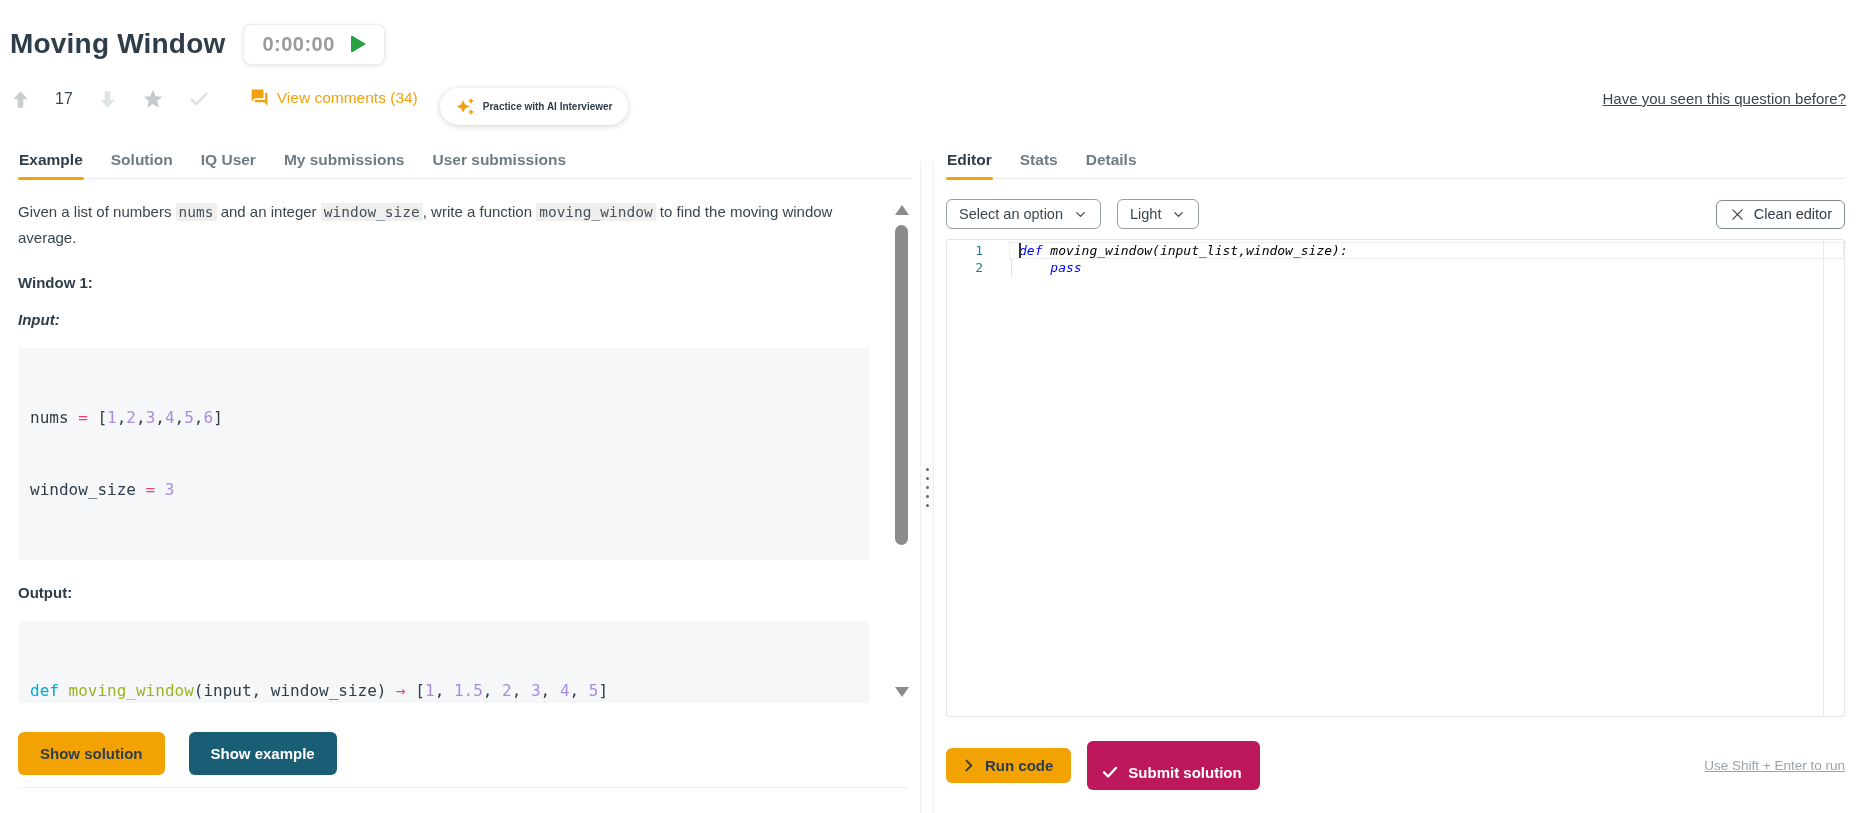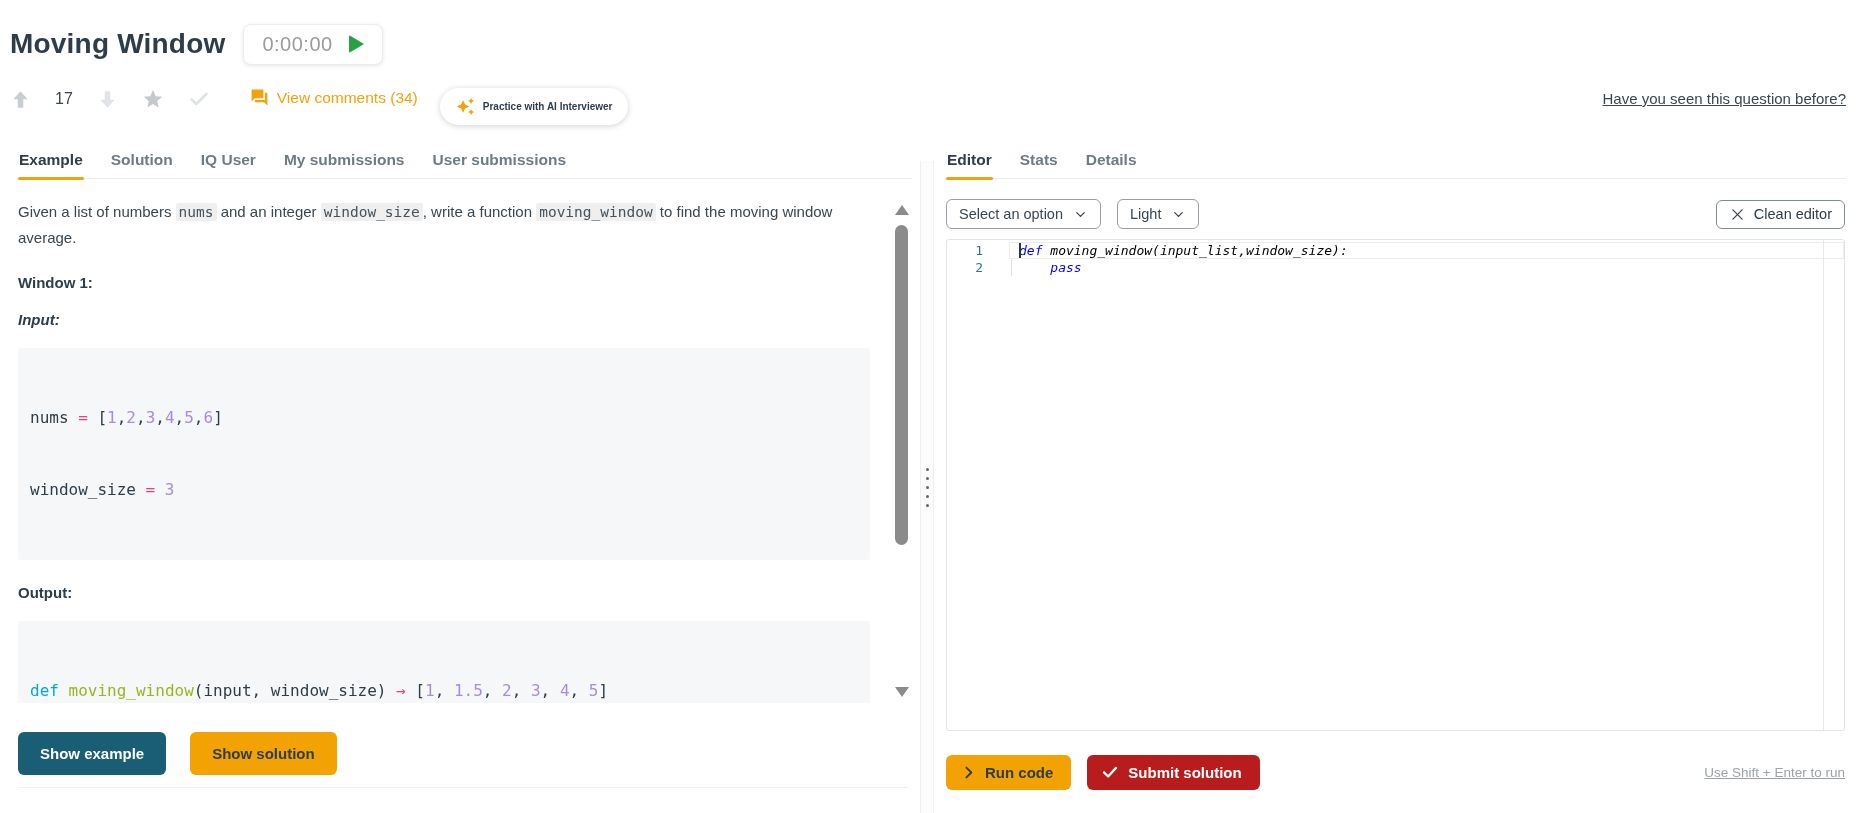--- a/index.html
+++ b/index.html
@@ -5,21 +5,21 @@
   * { margin:0; padding:0; box-sizing:border-box; }
   html,body { width:1864px; height:813px; overflow:hidden; background:#ffffff;
     font-family:"Liberation Sans", sans-serif; color:#3A4750; }
 
   
   .header { padding:18px 18px 0 10px; height:140px; }
   .title-row { display:flex; align-items:center; gap:18px; height:52px; }
   .page-title { font-size:28px; font-weight:700; color:#2E3D49; letter-spacing:0.2px; }
   .timer-pill { display:flex; align-items:center; gap:16px; border:1px solid #ececec;
     border-radius:8px; padding:8px 18px; box-shadow:0 1px 4px rgba(0,0,0,0.10); background:#fff; }
-  .timer-value { font-size:20px; font-weight:400; color:#9B9B9B; letter-spacing:0.5px; }
+  .timer-value { font-size:20px; font-weight:700; color:#9B9B9B; letter-spacing:0.5px; }
   .play-icon { width:0; height:0; border-top:9px solid transparent; border-bottom:9px solid transparent;
     border-left:15px solid #27A243; border-radius:2px; cursor:pointer; }
   .action-row { display:flex; align-items:flex-start; margin-top:18px; height:40px; }
   .vote-group { display:flex; align-items:center; gap:24px; }
   .vote-count { font-size:16px; color:#3A4750; }
   .icon-btn { display:flex; align-items:center; cursor:pointer; background:none; border:none; }
   .comments-link { display:flex; align-items:center; gap:8px; margin-left:40px;
     color:#F2A20C; font-size:15.5px; cursor:pointer; }
   .ai-pill { display:flex; align-items:center; gap:8px; margin-left:22px; background:#fff;
     border:none; border-radius:19px; padding:9px 16px; box-shadow:0 1px 6px rgba(0,0,0,0.18);
@@ -94,21 +94,21 @@
   .ed-line.current .ed-code { box-shadow:inset 0 0 0 1px #ededed; }
   .ed-code.with-guide::before { content:""; position:absolute; left:2px; top:0; bottom:0;
     width:1px; background:#e0e0e0; }
   .tk-ekw { color:#0000FF; }
   .tk-eplain { color:#000000; }
   .cursor { display:inline-block; width:1.5px; height:15px; background:#333;
     vertical-align:middle; margin-right:-1.5px; position:relative; top:-1px; }
 
   .editor-footer { display:flex; align-items:center; gap:16px; margin-top:24px; margin-bottom:23px;justify-content:space-between; }
   .btn-run { background:#F2A202; color:#2E3D49; display:flex; align-items:center; gap:8px; padding:9px 18px 9px 14px; }
-  .btn-submit { background:#b91c1c; color:#ffffff; display:flex; align-items:center; gap:9px; padding:8px 18px 9px 14px; }
+  .btn-submit { background:#be185d; color:#ffffff; display:flex; align-items:center; gap:9px; padding:22px 18px 9px 14px; }
   .run-hint { margin-left:auto; font-size:13.5px; color:#9BA3A9;text-decoration:underline; }
 
   svg { display:block; }
 </style>
 </head>
 <body>
 
 <div class="header">
   <div class="title-row">
     <div class="page-title">Moving Window</div>
@@ -188,22 +188,22 @@
       </div>
 
       <div class="scrollbar">
         <div class="sb-up"></div>
         <div class="sb-thumb"></div>
         <div class="sb-down"></div>
       </div>
     </div>
 
     <div class="left-footer">
+      <button class="btn btn-show-solution">Show solution</button>
       <button class="btn btn-show-example">Show example</button>
-      <button class="btn btn-show-solution">Show solution</button>
     </div>
   </div>
 
   <div class="divider">
     <div class="dot"></div>
     <div class="dot"></div>
     <div class="dot"></div>
     <div class="dot"></div>
     <div class="dot"></div>
   </div>

